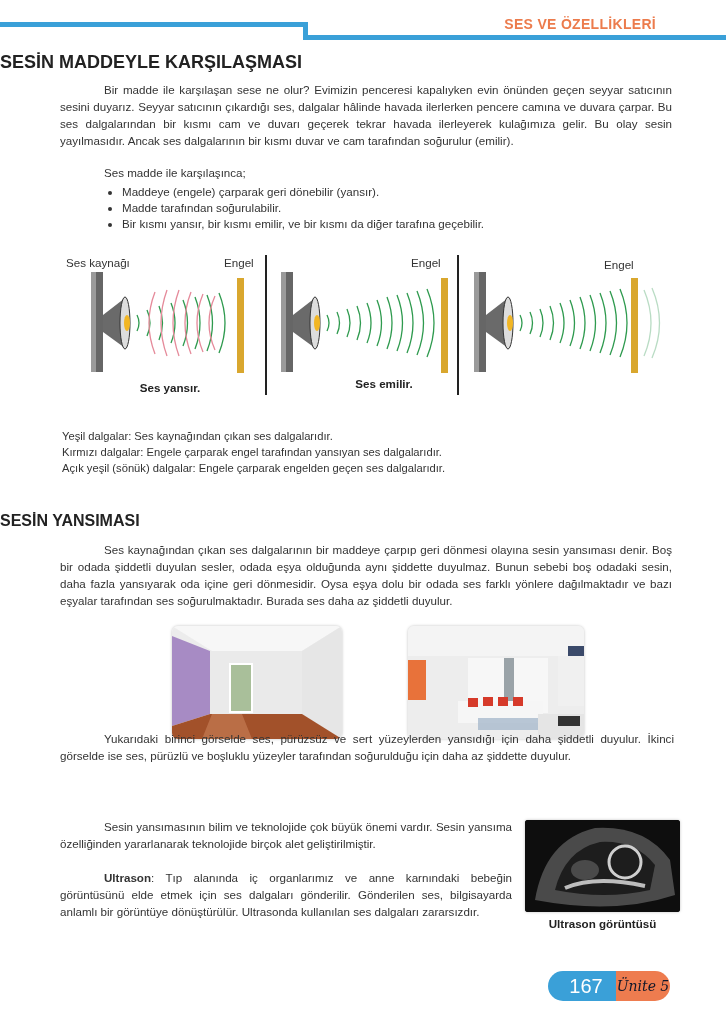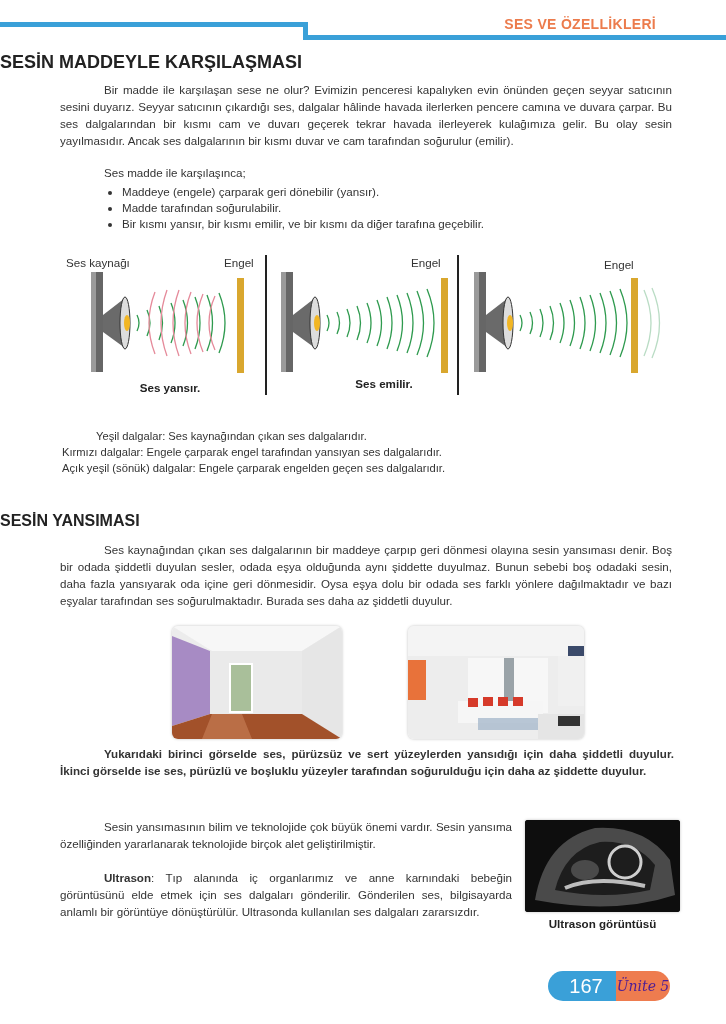--- a/index.html
+++ b/index.html
@@ -16,21 +16,21 @@
   .indent { text-indent:44px; }
   ul.bul { position:absolute; margin:0; padding-left:16px; font-size:11.6px; line-height:16px; color:#333; }
   ul.bul li { list-style:disc; }
   .lbl { font-size:11.6px; color:#333; position:absolute; }
   .cap { font-size:11.6px; font-weight:bold; color:#222; position:absolute; text-align:center; }
   .divider { position:absolute; width:2px; background:#222; }
   .legend-line { position:absolute; font-size:11.2px; line-height:16px; color:#333; }
   .photo { position:absolute; border-radius:6px; overflow:hidden; box-shadow:0 0 3px rgba(0,0,0,0.25); }
   .pagebadge { position:absolute; left:548px; top:971px; width:122px; height:30px; border-radius:15px; overflow:hidden; display:flex; }
   .pg-num { background:#3aa0d8; color:#fff; font-size:20px; width:60px; display:flex; align-items:center; justify-content:center; padding-left:8px; }
-  .pg-unit { background:#ee7c4f; color:#4c1d95; font-size:14px; font-family:"DejaVu Serif", serif; font-style:italic; flex:1; display:flex; align-items:center; justify-content:center; }
+  .pg-unit { background:#ee7c4f; color:#0f172a; font-size:14px; font-family:"DejaVu Serif", serif; font-style:italic; flex:1; display:flex; align-items:center; justify-content:center; }
 </style>
 </head>
 <body>
 
 <div class="abs hdr-left"></div>
 <div class="abs hdr-step"></div>
 <div class="abs hdr-right"></div>
 <div class="abs running-title">SES VE ÖZELLİKLERİ</div>
 
 <h1 class="sec" style="top:52px;">SESİN MADDEYLE KARŞILAŞMASI</h1>
@@ -125,21 +125,21 @@
         <path d="M152 19 Q166 53 152 87"></path>
     </g>
     <rect x="163" y="8" width="7" height="95" fill="#d9a72e"></rect>
     <g fill="none" stroke="#b9dcc4" stroke-width="1.3">
       <path d="M176 20 Q190 53 176 86"></path>
         <path d="M184 18 Q199 53 184 88"></path>
     </g>
   </svg>
 </div>
 
-<div class="legend-line" style="left:62px; top:428px;margin-left:34px;">Yeşil  dalgalar: Ses kaynağından çıkan ses dalgalarıdır.</div>
+<div class="legend-line" style="left:62px; top:428px;">Yeşil  dalgalar: Ses kaynağından çıkan ses dalgalarıdır.</div>
 <div class="legend-line" style="left:62px; top:444px;">Kırmızı  dalgalar: Engele çarparak engel tarafından yansıyan ses dalgalarıdır.</div>
 <div class="legend-line" style="left:62px; top:460px;">Açık yeşil (sönük) dalgalar: Engele çarparak engelden geçen ses dalgalarıdır.</div>
 
 <h1 class="sec" style="top:512px; font-size:16px;">SESİN YANSIMASI</h1>
 <p class="body indent" style="left:60px; top:541px; width:612px;">Ses kaynağından çıkan ses dalgalarının bir maddeye çarpıp geri dönmesi olayına sesin yansıması denir. Boş bir odada şiddetli duyulan sesler, odada eşya olduğunda aynı şiddette duyulmaz. Bunun sebebi boş odadaki sesin, daha fazla yansıyarak oda içine geri dönmesidir. Oysa eşya dolu bir odada ses farklı yönlere dağılmaktadır ve bazı eşyalar tarafından ses soğurulmaktadır. Burada ses daha az şiddetli duyulur.</p>
 
 <div class="photo" style="left:172px; top:626px; width:170px; height:113px;">
   <svg width="170" height="113">
     <rect width="170" height="113" fill="#ececec"></rect>
     <polygon points="0,0 170,0 130,25 40,25" fill="#f7f7f7"></polygon>
@@ -164,21 +164,21 @@
     <rect x="60" y="72" width="10" height="9" fill="#d63a2a"></rect>
       <rect x="75" y="71" width="10" height="9" fill="#d63a2a"></rect>
     <rect x="90" y="71" width="10" height="9" fill="#d63a2a"></rect>
       <rect x="105" y="71" width="10" height="9" fill="#d63a2a"></rect>
     <rect x="70" y="92" width="60" height="12" fill="#9eb2c8" opacity="0.7"></rect>
     <rect x="130" y="88" width="46" height="25" fill="#e5e5e5"></rect>
     <rect x="150" y="90" width="22" height="10" fill="#333"></rect>
   </svg>
 </div>
 
-<p class="body indent" style="left:60px; top:745px; width:614px; text-indent:44px;font-weight:bold;">Yukarıdaki birinci görselde ses, pürüzsüz ve sert yüzeylerden yansıdığı için daha şiddetli duyulur. İkinci görselde ise ses, pürüzlü ve boşluklu yüzeyler tarafından soğurulduğu için daha az şiddette duyulur.</p>
+<p class="body indent" style="left:60px; top:730px; width:614px; text-indent:44px;">Yukarıdaki birinci görselde ses, pürüzsüz ve sert yüzeylerden yansıdığı için daha şiddetli duyulur. İkinci görselde ise ses, pürüzlü ve boşluklu yüzeyler tarafından soğurulduğu için daha az şiddette duyulur.</p>
 <p class="body indent" style="left:60px; top:818px; width:452px;">Sesin yansımasının bilim ve teknolojide çok büyük önemi vardır. Sesin yansıma özelliğinden yararlanarak teknolojide birçok alet geliştirilmiştir.</p>
 <p class="body indent" style="left:60px; top:869px; width:452px;"><b>Ultrason</b><span>: Tıp alanında iç organlarımız ve anne karnındaki bebeğin görüntüsünü elde etmek için ses dalgaları gönderilir. Gönderilen ses, bilgisayarda anlamlı bir görüntüye dönüştürülür. Ultrasonda kullanılan ses dalgaları zararsızdır.</span></p>
 
 <div class="photo" style="left:525px; top:820px; width:155px; height:92px; background:#0d0d0d; border-radius:3px;">
   <svg width="155" height="92">
     <rect width="155" height="92" fill="#0e0e0e"></rect>
     <path d="M10 80 Q20 20 70 8 Q120 5 145 40 L150 75 Q90 95 10 80 Z" fill="#5a5a5a" opacity="0.8"></path>
     <path d="M30 70 Q40 30 75 22 Q110 20 130 45 L125 70 Q80 80 30 70 Z" fill="#1d1d1d"></path>
     <circle cx="100" cy="42" r="16" fill="none" stroke="#cfcfcf" stroke-width="3"></circle>
     <path d="M40 68 Q70 55 120 66" stroke="#bdbdbd" stroke-width="4" fill="none"></path>

